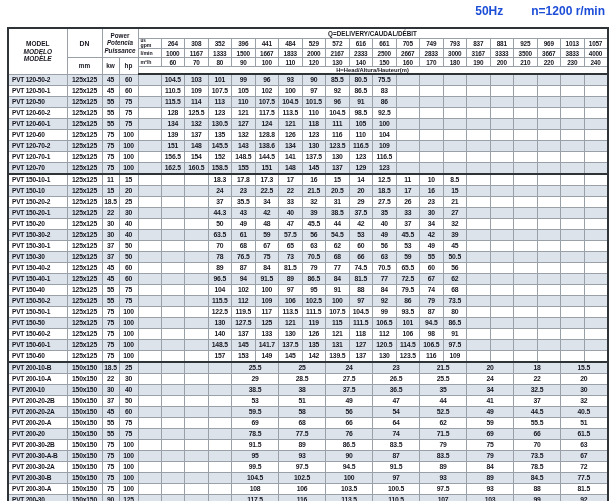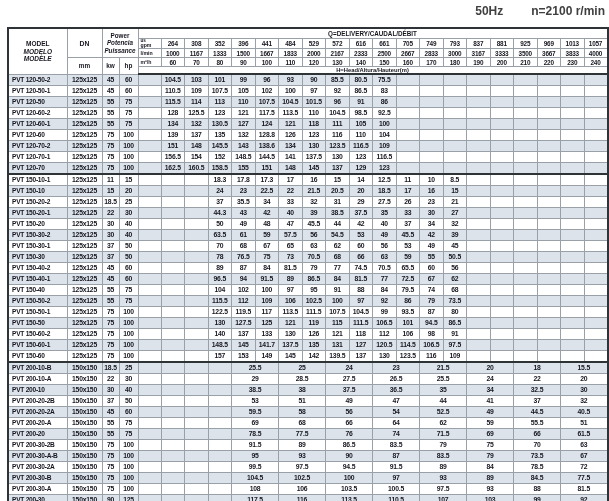--- a/index.html
+++ b/index.html
@@ -30,23 +30,23 @@
   .model-cell{text-align:left;padding-left:3px;font-size:6.6px;letter-spacing:-0.25px;}
   tr.shade td{background:#dce3eb;}
   tr.gsep td{border-top:2px solid #2e3338;}
   .hbot{border-bottom:2px solid #2e3338;}
 </style>
 </head>
 <body>
 
 <div class="page">
 
-  <div class="freq" style="color:#404040;margin-left:48px;">
+  <div class="freq" style="color:#1d4ed8;margin-left:48px;">
     <span>50Hz</span>
-    <span>n=2100 r/min</span>
+    <span>n=1200 r/min</span>
   </div>
 
   <table>
     <colgroup>
       <col style="width:59px">
         <col style="width:35px">
         <col style="width:17px">
         <col style="width:19px">
         <col style="width:23px">
     <col style="width: 23.5px;">

